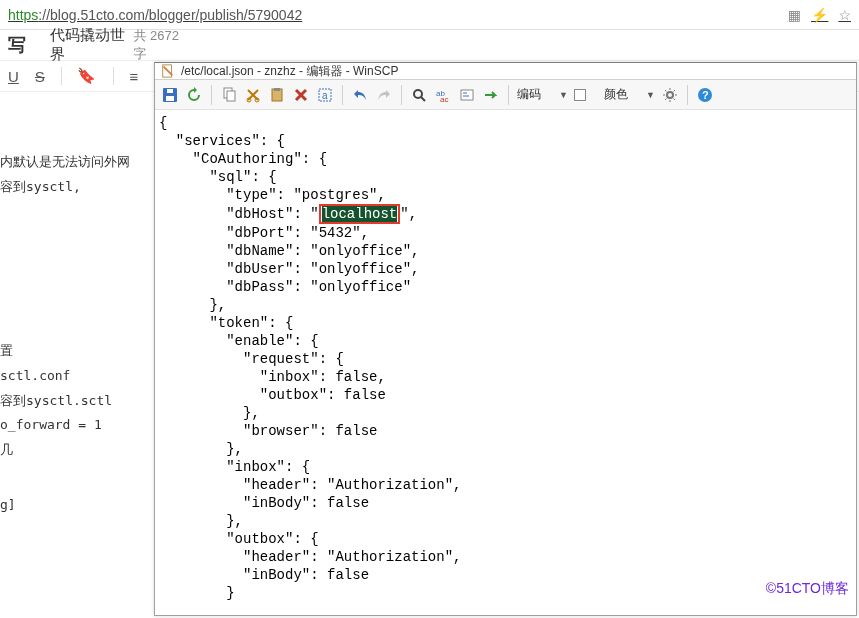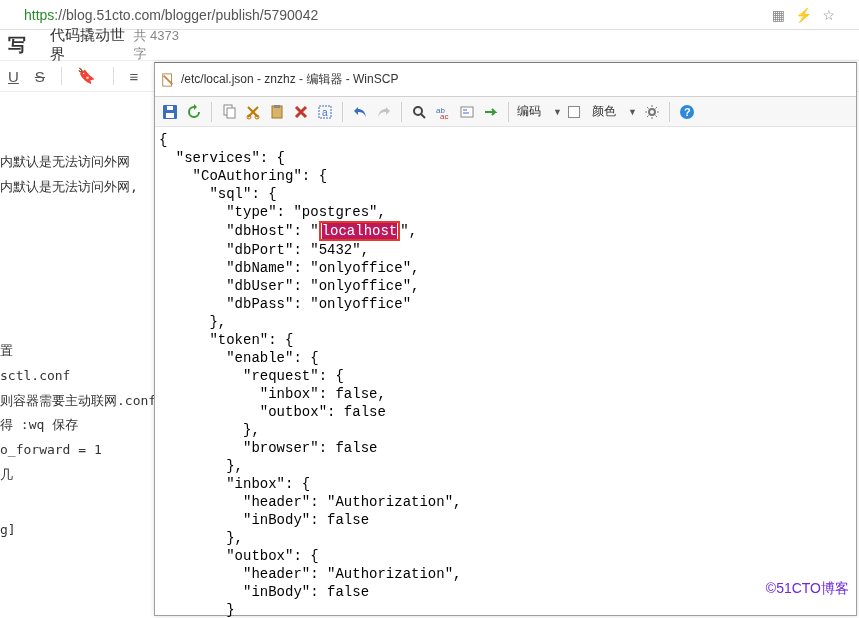--- a/index.html
+++ b/index.html
@@ -1,89 +1,88 @@
 <!DOCTYPE html>
 <html><head>
 <meta charset="utf-8">
 <style>
   * { box-sizing: border-box; margin: 0; padding: 0; }
   body { font-family: Arial, sans-serif; font-size: 13px; color: #333; width: 859px; height: 618px; overflow: hidden; position: relative; background: #fff; }
 
-  .url-bar { display: flex; align-items: center; height: 30px; padding: 0 24px; border-bottom: 1px solid #e0e0e0; }
+  .url-bar { display: flex; align-items: center; height: 30px; padding: 0 8px; border-bottom: 1px solid #e0e0e0; text-decoration: underline; }
   .url-text { font-size: 14px; color: #555; }
   .url-text .https { color: #2a8a2a; }
   .url-right-icons { margin-left: auto; display: flex; gap: 10px; color: #888; font-size: 14px; }
 
   .header-row { display: flex; align-items: center; height: 30px; padding: 4px 8px; }
   .slogan { font-family: "KaiTi","STKaiti",serif; font-size: 15px; margin-left: 24px; color: #333; }
   .wordcount { margin-left: auto; font-size: 13px; color: #888; margin-right: 660px; }
 
   .fmt-row { display: flex; align-items: center; gap: 16px; height: 32px; padding: 0 8px; border-top: 1px solid #eee; border-bottom: 1px solid #eee; }
   .fmt-row .btn { color: #555; font-size: 15px; cursor: pointer; }
   .fmt-row .divider { width: 1px; height: 18px; background: #ddd; }
 
   .left-snips { position: absolute; left: 0; top: 150px; width: 125px; font-family: Consolas, monospace; font-size: 13px; line-height: 1.9; color: #333; }
   .left-snips .snip { white-space: nowrap; }
 
   .watermark { position: absolute; right: 10px; bottom: 20px; color: #6d28d9; font-size: 14px; pointer-events: none; }
 
   
   .editor-window { position: absolute; left: 154px; top: 62px; width: 703px; height: 554px; border: 1px solid #a0a0a0; border-top: 1px solid #7a7a7a; background: #fff; box-shadow: 0 0 4px rgba(0,0,0,0.15); }
-  .titlebar { display: flex; align-items: center; height: 34px; background: #fff; padding: 0 6px; border-bottom: 1px solid #d0d0d0; font-size: 12px; color: #333; }
+  .titlebar { display: flex; align-items: center; height: 17px; background: #fff; padding: 0 6px; border-bottom: 1px solid #d0d0d0; font-size: 12px; color: #333; }
   .titlebar .tb-icon { width: 14px; height: 14px; margin-right: 6px; display: inline-flex; }
   .titlebar .tb-text { white-space: nowrap; overflow: hidden; text-overflow: ellipsis; }
 
   .toolbar { display: flex; align-items: center; height: 30px; padding: 0 4px; gap: 2px; border-bottom: 1px solid #e2e2e2; background: #f7f7f7; }
   .toolbar .tbtn { width: 22px; height: 22px; display: inline-flex; align-items: center; justify-content: center; border-radius: 2px; cursor: pointer; }
   .toolbar .sep { width: 1px; height: 20px; background: #d0d0d0; margin: 0 4px; }
-  .toolbar .lbl { font-size: 12px; color: #333; padding: 0 2px; display: inline-flex; align-items: center; gap: 12px; cursor: pointer; }
+  .toolbar .lbl { font-size: 12px; color: #333; padding: 0 2px; display: inline-flex; align-items: center; gap: 18px; cursor: pointer; }
   .toolbar .chk { width: 12px; height: 12px; border: 1px solid #888; background: #fff; }
   .toolbar .caret { font-size: 9px; color: #555; }
 
   .editor-body { font-family: Consolas, "Courier New", monospace; font-size: 14px; line-height: 18px; padding: 4px 4px 4px 4px; white-space: pre; color: #000; height: calc(100% - 56px); overflow: hidden; }
-  .sel { background: #be185d; color: #fff; }
+  .sel { background: #14532d; color: #fff; }
   .redbox { border: 2px solid #e23b2e; padding: 0 1px; display: inline-block; line-height: 16px; }
 
   svg { display: block; }
 </style>
 </head>
 <body>
 
 <div class="url-bar">
   <span class="url-text"><span class="https">https</span><span>://blog.51cto.com/blogger/publish/5790042</span></span>
   <div class="url-right-icons">
     <span>▦</span>
     <span>⚡</span>
     <span>☆</span>
   </div>
 </div>
 
 <div class="header-row">
   <span style="font-weight:bold;font-size:18px;">写</span>
   <span class="slogan">代码撬动世界</span>
-  <span class="wordcount">共 4373 字</span>
+  <span class="wordcount">共 2672 字</span>
 </div>
 
 <div class="fmt-row">
   <span class="btn" style="text-decoration:underline;">U</span>
   <span class="btn" style="text-decoration:line-through;">S</span>
   <span class="divider"></span>
   <span class="btn">🔖</span>
   <span class="divider"></span>
   <span class="btn">≡</span>
 </div>
 
 <div class="left-snips">
   <div class="snip">内默认是无法访问外网</div>
-  <div class="snip">内默认是无法访问外网,</div>
+  <div class="snip">容到sysctl,</div>
   <div style="height:140px"></div>
   <div class="snip">置</div>
   <div class="snip">sctl.conf</div>
-  <div class="snip">则容器需要主动联网.conf</div>
-  <div class="snip">得 :wq 保存</div>
+  <div class="snip">容到sysctl.sctl</div>
   <div class="snip">o_forward = 1</div>
   <div class="snip">几</div>
   <div style="height:30px"></div>
   <div class="snip">g]</div>
 </div>
 
 <div class="editor-window">
   <div class="titlebar">
     <span class="tb-icon">
       <svg viewBox="0 0 16 16" width="14" height="14">

